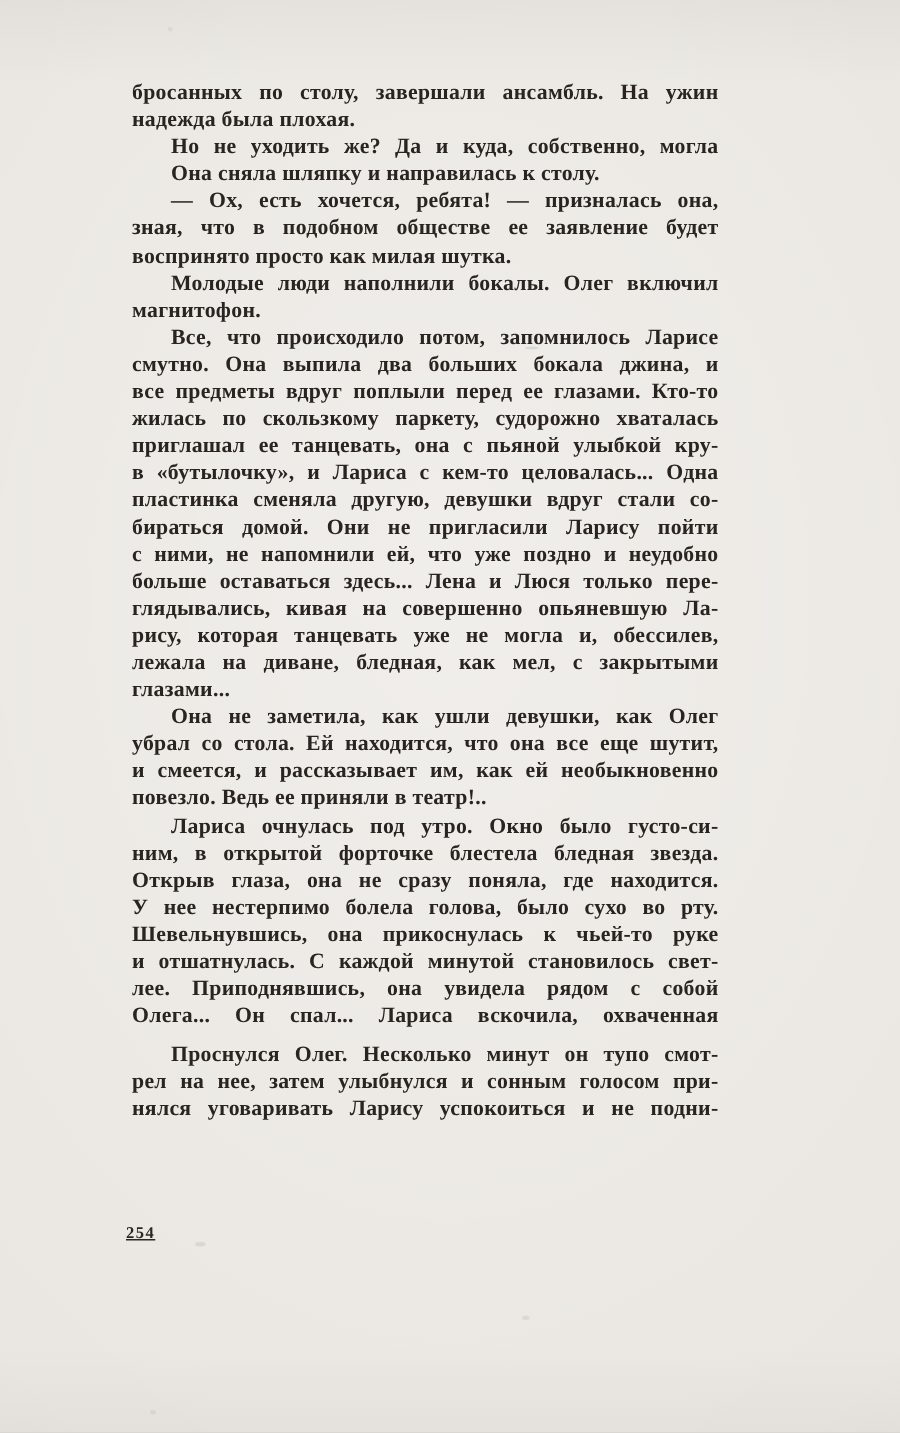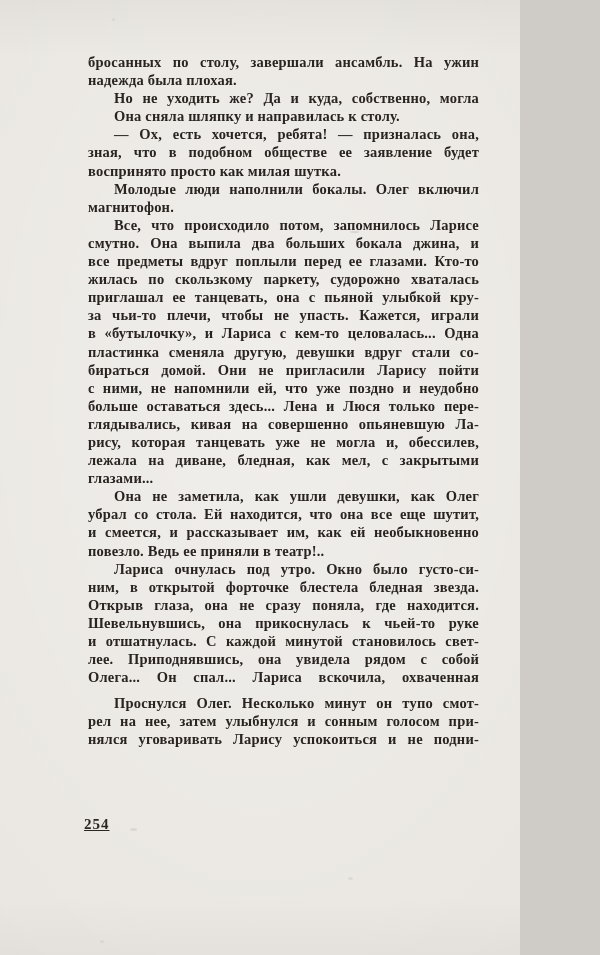--- a/index.html
+++ b/index.html
@@ -2,21 +2,21 @@
 <html><head>
 <meta charset="utf-8">
 <style>
   html, body {
     margin: 0;
     padding: 0;
     background: #cfccc7;
   }
   .page {
     position: relative;
-    width: 520px;
+    width: 600px;
     height: 955px;
     background: #eae7e2;
     overflow: hidden;
     font-family: "Liberation Serif", "DejaVu Serif", serif;
   }
   
   .page::before {
     content: "";
     position: absolute;
     inset: 0;
@@ -44,21 +44,21 @@
     text-align-last: justify;
     white-space: normal;
   }
   .line.last { text-align-last: left; }
   .line.indent { text-indent: 26px; }
   .page-number {
     position: absolute;
     left: 84px;
     top: 816px;
     color: #2b2621;
-    font-size: 15px;
+    font-size: 11px;
     font-weight: bold;
     letter-spacing: 1px;
     text-decoration: underline;
   }
   
   .speck {
     position: absolute;
     width: 3px; height: 2px;
     border-radius: 50%;
     background: rgba(95,90,82,0.30);
@@ -93,41 +93,41 @@
       <div class="para">
         <div class="line indent">Молодые люди наполнили бокалы. Олег включил</div>
         <div class="line last">магнитофон.</div>
       </div>
       <div class="para space-before-sm">
         <div class="line indent">Все, что происходило потом, запомнилось Ларисе</div>
         <div class="line">смутно. Она выпила два больших бокала джина, и</div>
         <div class="line">все предметы вдруг поплыли перед ее глазами. Кто-то</div>
         <div class="line">жилась по скользкому паркету, судорожно хваталась</div>
         <div class="line">приглашал ее танцевать, она с пьяной улыбкой кру-</div>
-        <div class="line">за чьи-то плечи, чтобы не упасть. Кажется, играли</div>
         <div class="line">в «бутылочку», и Лариса с кем-то целовалась... Одна</div>
         <div class="line">пластинка сменяла другую, девушки вдруг стали со-</div>
         <div class="line">бираться домой. Они не пригласили Ларису пойти</div>
         <div class="line">с ними, не напомнили ей, что уже поздно и неудобно</div>
         <div class="line">больше оставаться здесь... Лена и Люся только пере-</div>
         <div class="line">глядывались, кивая на совершенно опьяневшую Ла-</div>
         <div class="line">рису, которая танцевать уже не могла и, обессилев,</div>
         <div class="line">лежала на диване, бледная, как мел, с закрытыми</div>
         <div class="line last">глазами...</div>
       </div>
       <div class="para">
         <div class="line indent">Она не заметила, как ушли девушки, как Олег</div>
         <div class="line">убрал со стола. Ей находится, что она все еще шутит,</div>
         <div class="line">и смеется, и рассказывает им, как ей необыкновенно</div>
         <div class="line last">повезло. Ведь ее приняли в театр!..</div>
       </div>
       <div class="para">
         <div class="line indent">Лариса очнулась под утро. Окно было густо-си-</div>
         <div class="line">ним, в открытой форточке блестела бледная звезда.</div>
         <div class="line">Открыв глаза, она не сразу поняла, где находится.</div>
+        <div class="line">У нее нестерпимо болела голова, было сухо во рту.</div>
         <div class="line">Шевельнувшись, она прикоснулась к чьей-то руке</div>
         <div class="line">и отшатнулась. С каждой минутой становилось свет-</div>
         <div class="line">лее. Приподнявшись, она увидела рядом с собой</div>
         <div class="line">Олега... Он спал... Лариса вскочила, охваченная</div>
       </div>
       <div class="para space-before-lg">
         <div class="line indent">Проснулся Олег. Несколько минут он тупо смот-</div>
         <div class="line">рел на нее, затем улыбнулся и сонным голосом при-</div>
         <div class="line">нялся уговаривать Ларису успокоиться и не подни-</div>
       </div>

